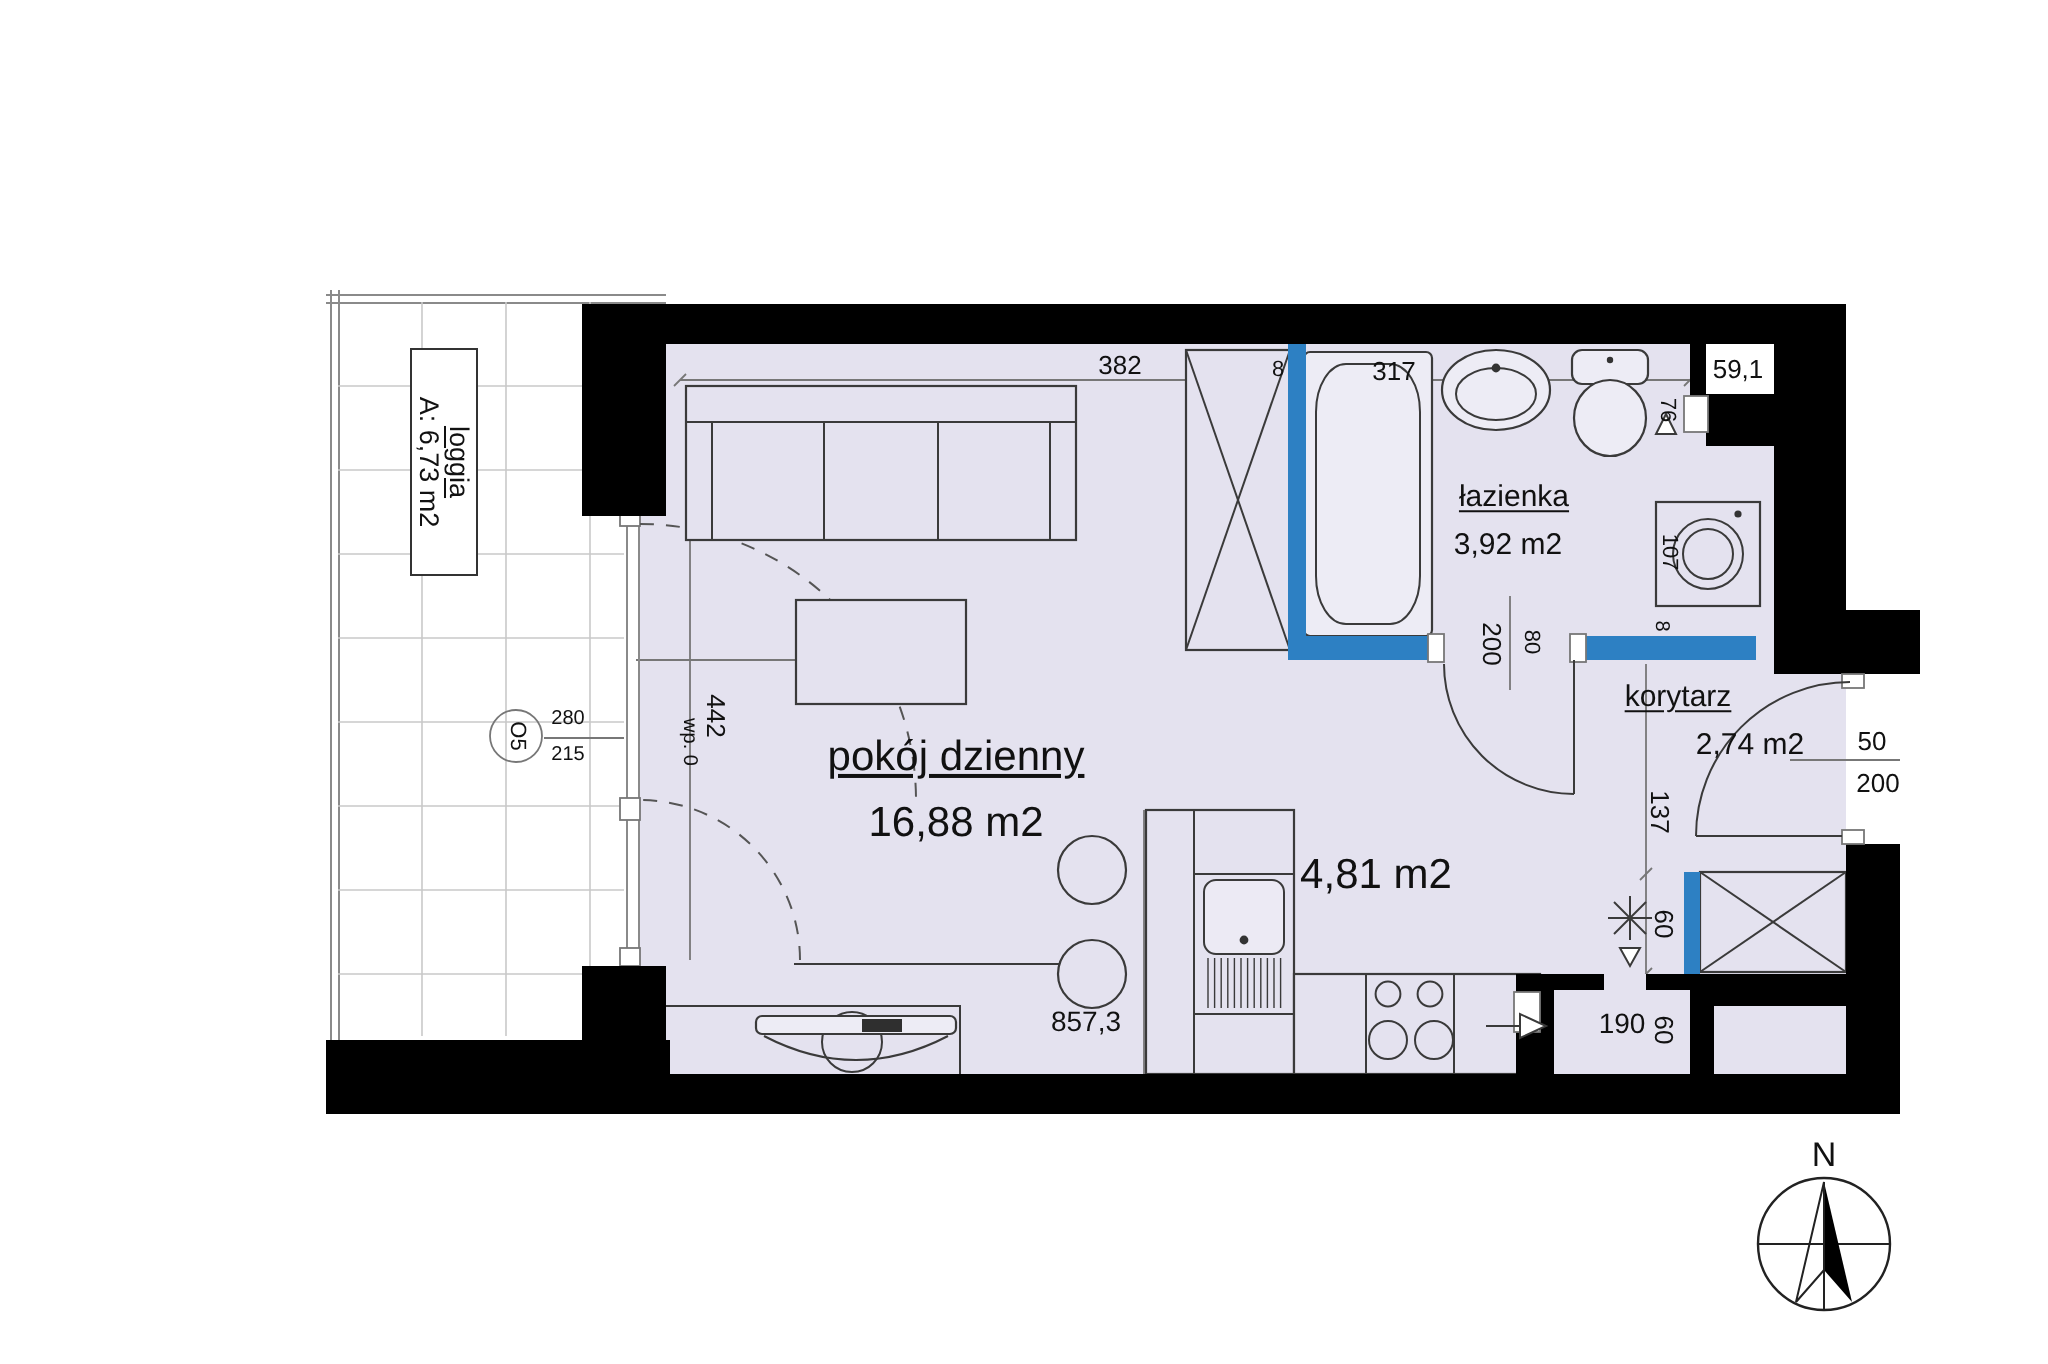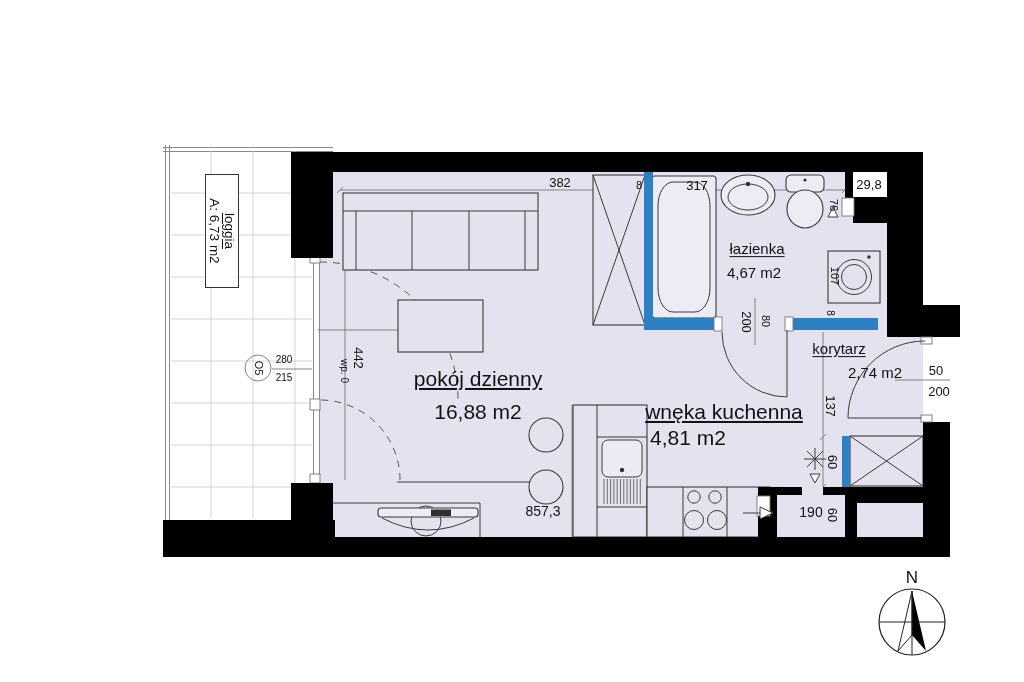--- a/index.html
+++ b/index.html
@@ -236,35 +236,34 @@
     <line x1="-33" y1="0" x2="33" y2="0" stroke="#222" stroke-width="1"></line>
     <line x1="0" y1="-31" x2="0" y2="33" stroke="#222" stroke-width="1"></line>
     <polygon points="0,-31 14,29 0,13" fill="#000"></polygon>
     <polygon points="0,-31 -14,29 0,13" fill="none" stroke="#222" stroke-width="1"></polygon>
   </g>
 </svg>
 
   <div class="lbl big rn" style="left:478px;top:379px">pokój dzienny</div>
   <div class="lbl big" style="left:478px;top:412px">16,88 m2</div>
   <div class="lbl med rn" style="left:757px;top:249px">łazienka</div>
-  <div class="lbl med" style="left:754px;top:273px">4,67 m2</div>
-  <div class="lbl big rn" style="left:724px;top:412px">wnęka kuchenna</div>
+  <div class="lbl med" style="left:754px;top:273px">3,92 m2</div>
   <div class="lbl big" style="left:688px;top:438px">4,81 m2</div>
   <div class="lbl med rn" style="left:839px;top:349px">korytarz</div>
   <div class="lbl med" style="left:875px;top:373px">2,74 m2</div>
 
   <div id="loggia-box">
     <div class="rn">loggia</div>
     <div>A: 6,73 m2</div>
   </div>
 
   <div class="lbl dimtx" style="left:560px;top:183px">382</div>
   <div class="lbl dimsm" style="left:639px;top:186px">8</div>
   <div class="lbl dimtx" style="left:697px;top:186px">317</div>
-  <div class="lbl dimtx" style="left:869px;top:185px">29,8</div>
+  <div class="lbl dimtx" style="left:869px;top:185px">59,1</div>
   <div class="lbl dimtx" style="left:936px;top:371px">50</div>
   <div class="lbl dimtx" style="left:939px;top:392px">200</div>
   <div class="lbl" style="left:811px;top:512px;font-size:14px">190</div>
   <div class="lbl" style="left:543px;top:511px;font-size:14px">857,3</div>
   <div class="lbl dimxs" style="left:284px;top:360px">280</div>
   <div class="lbl dimxs" style="left:284px;top:378px">215</div>
   <div class="lbl" style="left:912px;top:578px;font-size:17px">N</div>
 
   <div class="vlbl dimsm" style="left:833px;top:205px">76</div>
   <div class="vlbl dimsm" style="left:834px;top:276px">107</div>

